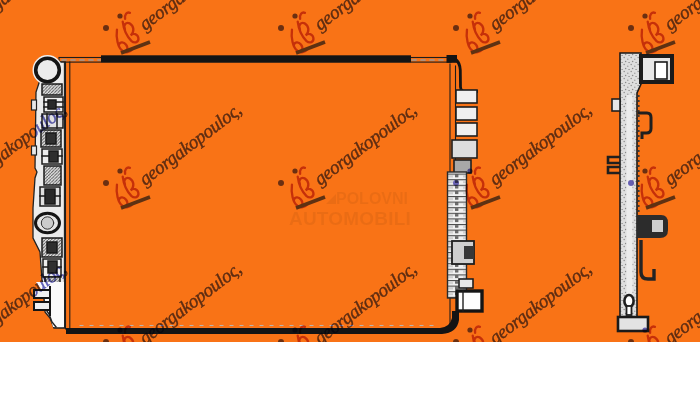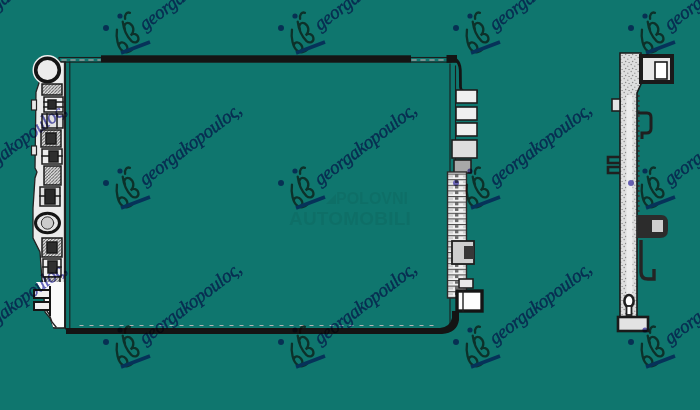--- a/index.html
+++ b/index.html
@@ -1,16 +1,16 @@
 <!DOCTYPE html>
 <html><head>
 <meta charset="utf-8">
 <style>
   html,body{margin:0;padding:0;background:#fff;}
-  #stage{position:relative;width:700px;height:410px;overflow:hidden;background:#0f766e;
+  #stage{position:relative;width:700px;height:342px;overflow:hidden;background:#f97316;
          font-family:"Liberation Sans", sans-serif;}
   svg{position:absolute;left:0;top:0;}
 </style>
 </head>
 <body>
 <div id="stage">
 <svg width="700" height="410" viewBox="0 0 700 410">
   <defs>
     <pattern id="hatch" width="3.2" height="3.2" patternUnits="userSpaceOnUse">
       <rect width="3.2" height="3.2" fill="#e2e2e2"></rect>

